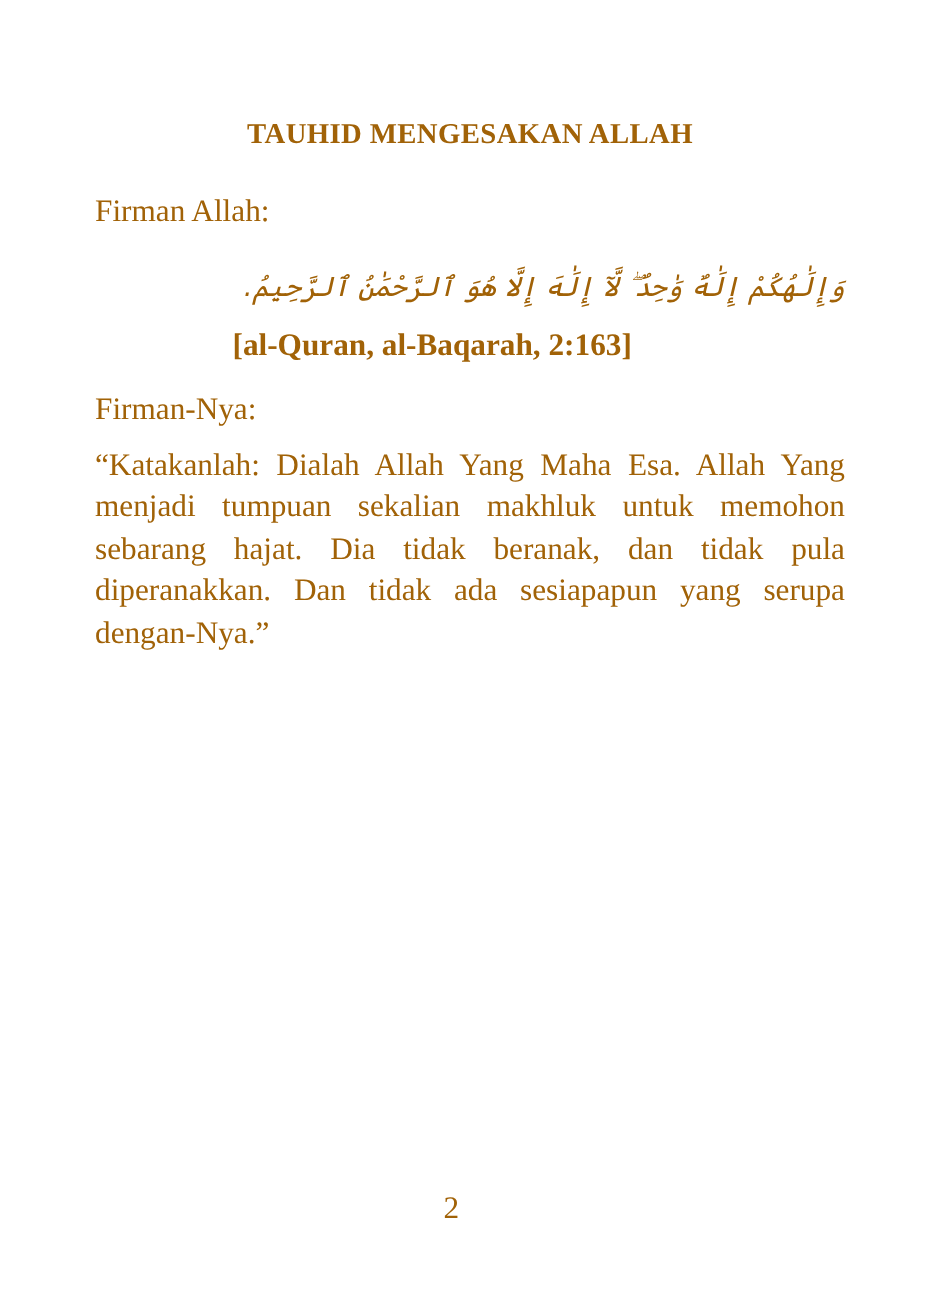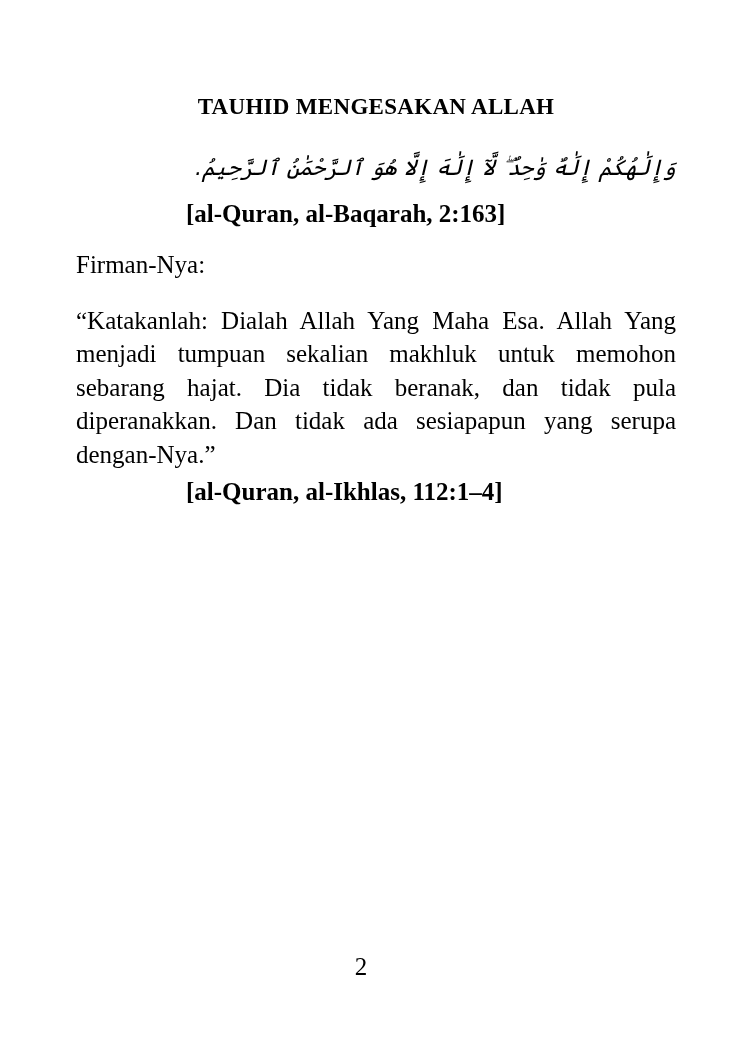--- a/index.html
+++ b/index.html
@@ -6,21 +6,21 @@
     margin: 0;
     padding: 0;
     background: #ffffff;
   }
   .page {
     position: relative;
     width: 750px;
     height: 1050px;
     box-sizing: border-box;
     background: #ffffff;
-    color: #000000;
+    color: #a16207;
     font-family: "Liberation Serif", serif;
     padding: 90px 74px 0 76px;
     overflow: hidden;
   }
   .title {
     text-align: center;
     font-weight: bold;
     font-size: 23px;
     line-height: 33px;
     letter-spacing: 0.3px;
@@ -44,21 +44,21 @@
     margin-top: 21px;
     line-height: 52px;
   }
   .translation {
     margin: 12px 0 0 0;
     font-size: 25px;
     line-height: 33.5px;
     text-align: justify;
   }
   .translation.second {
-    margin-top: 23px;
+    margin-top: 12px;
   }
   .citation {
     margin: 4px;
     padding-left: 106px;
     font-size: 25px;
     line-height: 33.5px;
     font-weight: bold;
   }
   .section-label.second {
     margin-top: 17px;
@@ -75,28 +75,28 @@
 </style>
 </head>
 <body>
 
 <div class="page">
 
   <div class="title">
     <div>TAUHID MENGESAKAN ALLAH</div>
   </div>
 
+  <p class="section-label">Firman Allah:</p>
 
   <p class="arabic" dir="rtl" lang="ar">وَإِلَٰهُكُمْ إِلَٰهٌ وَٰحِدٌ ۖ لَّآ إِلَٰهَ إِلَّا هُوَ ٱلرَّحْمَٰنُ ٱلرَّحِيمُ.</p>
 
 
   <p class="citation">[al-Quran, al-Baqarah, 2:163]</p>
 
   <p class="section-label second">Firman-Nya:</p>
 
 
   <p class="translation second">“Katakanlah: Dialah Allah Yang Maha Esa. Allah Yang menjadi tumpuan sekalian makhluk untuk memohon sebarang hajat. Dia tidak beranak, dan tidak pula diperanakkan. Dan tidak ada sesiapapun yang serupa dengan-Nya.”</p>
 
-  <p class="citation">[al-Quran, al-Ikhlas, 112:1–4]</p>
 
   <div class="page-number">2</div>
 
 </div>
 
 </body></html>

